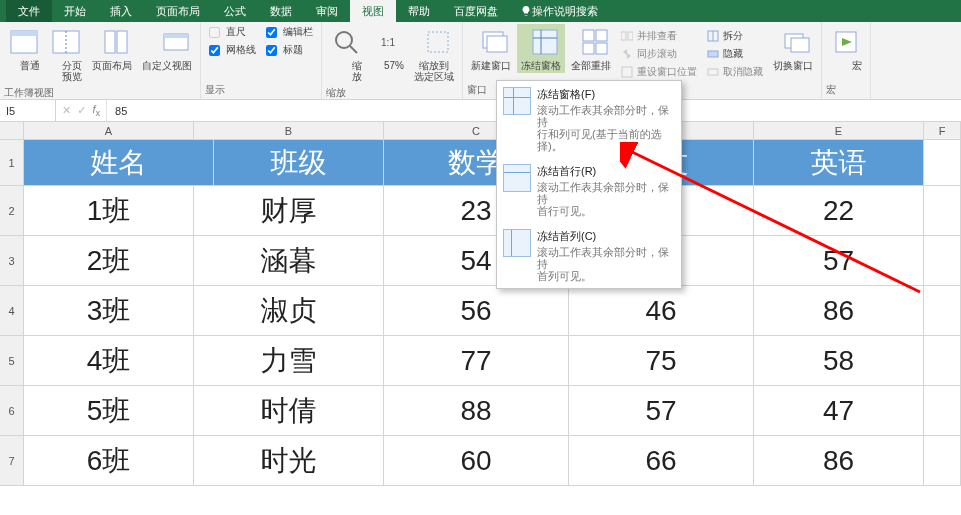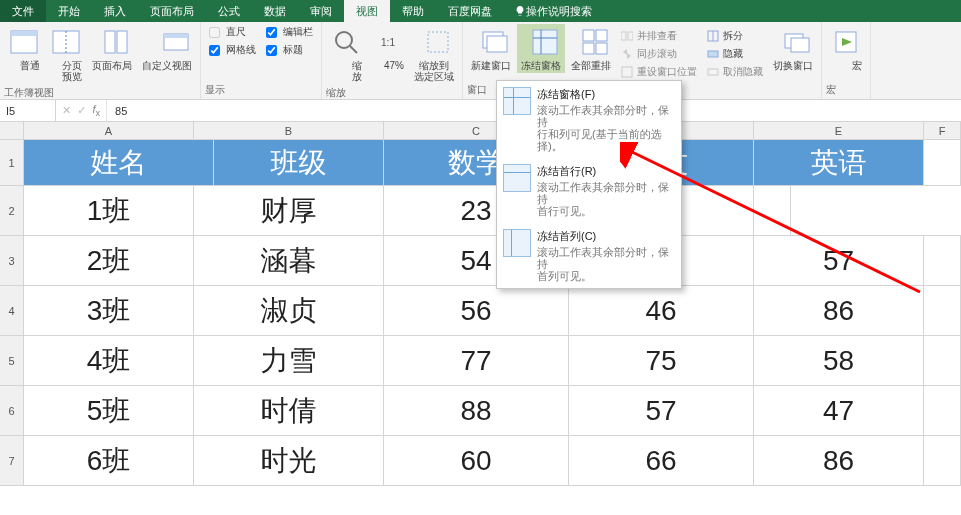--- a/index.html
+++ b/index.html
@@ -1,19 +1,19 @@
 <!DOCTYPE html>
 <html><head>
 <meta charset="utf-8">
 <style>
   * { margin: 0; padding: 0; box-sizing: border-box; font-family: "Microsoft YaHei", sans-serif; }
   body { background: #fff; width: 961px; height: 515px; overflow: hidden; position: relative; }
 
   
-  .tabbar { background: #217346; height: 22px; display: flex; align-items: center; padding-left: 0; }
+  .tabbar { background: #217346; height: 22px; display: flex; align-items: center; padding-left: 6px; }
   .tab { color: #fff; font-size: 11px; padding: 0 12px; height: 22px; line-height: 22px; cursor: pointer; }
   .tab.active { background: #f3f3f3; color: #217346; }
   .tab.file { background: #185c37; }
   .lightbulb { color: #fff; margin-left: 10px; font-size: 11px; display: flex; align-items: center; gap: 0; }
   .lightbulb svg { width: 12px; height: 12px; }
 
   
   .ribbon { background: #f3f3f3; height: 78px; border-bottom: 1px solid #d4d4d4; display: flex; }
   .group { border-right: 1px solid #e1e1e1; padding: 2px 4px 0 4px; display: flex; flex-direction: column; justify-content: space-between; }
   .group-top { display: flex; align-items: flex-start; gap: 2px; flex: 1; }
@@ -170,21 +170,21 @@
           </span>
         <span class="lbl" style="white-space:pre;">缩
 放</span>
       </div>
       <div class="rbtn big">
         <span class="icon">
             <svg width="32" height="32" viewBox="0 0 32 32">
               <text x="16" y="20" text-anchor="middle" font-size="10" fill="#555">1:1</text>
             </svg>
           </span>
-        <span class="lbl">47%</span>
+        <span class="lbl">57%</span>
       </div>
       <div class="rbtn big">
         <span class="icon">
             <svg width="32" height="32" viewBox="0 0 32 32">
               <rect x="6" y="6" width="20" height="20" fill="none" stroke="#8faadc" stroke-dasharray="2 2"></rect>
             </svg>
           </span>
         <span class="lbl" style="white-space:pre;">缩放到
 选定区域</span>
       </div>
@@ -326,20 +326,21 @@
     <div class="cell cF"></div>
   </div>
 
   <div id="data-rows">
       <div class="datarow drow">
         <div class="rowhead" style="line-height: 50px;">2</div>
         <div class="cell cA">1班</div>
         <div class="cell cB">财厚</div>
         <div class="cell cC">23</div>
         <div class="cell cD">85</div>
+        <div class="cell cE">22</div>
         <div class="cell cF"></div>
       </div>
       <div class="datarow drow">
         <div class="rowhead" style="line-height: 50px;">3</div>
         <div class="cell cA">2班</div>
         <div class="cell cB">涵暮</div>
         <div class="cell cC">54</div>
         <div class="cell cD">64</div>
         <div class="cell cE">57</div>
         <div class="cell cF"></div>

